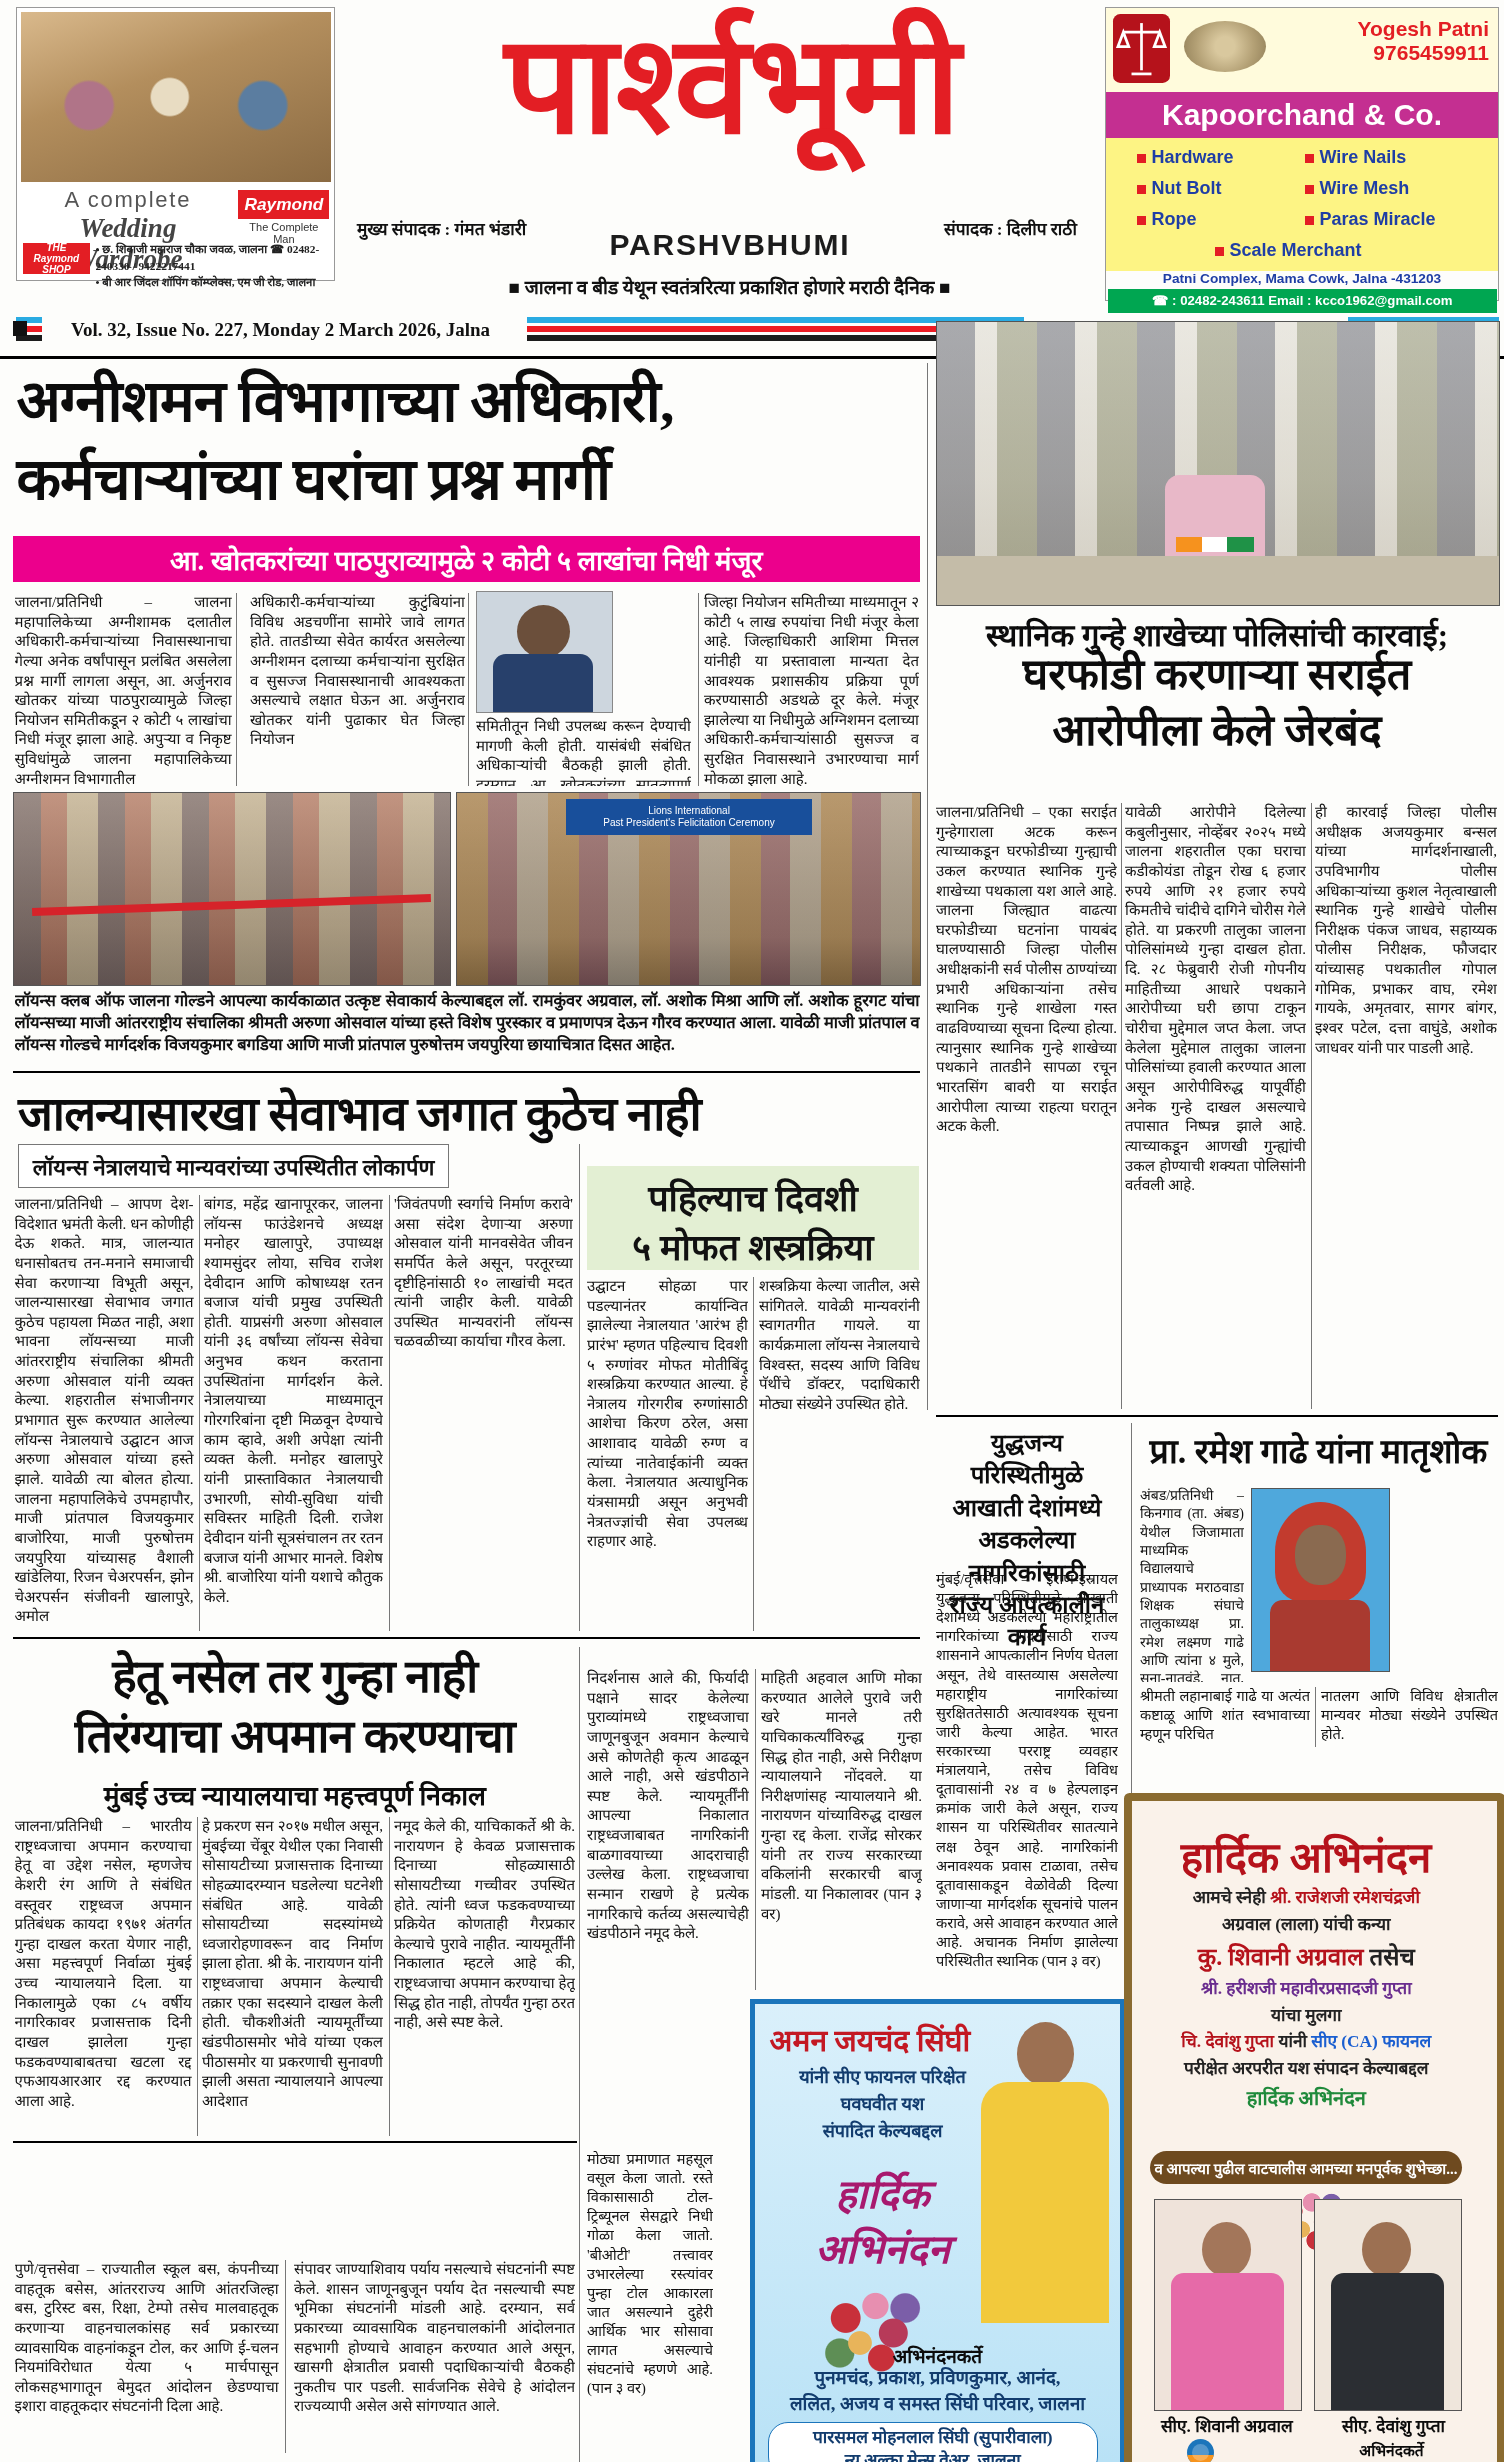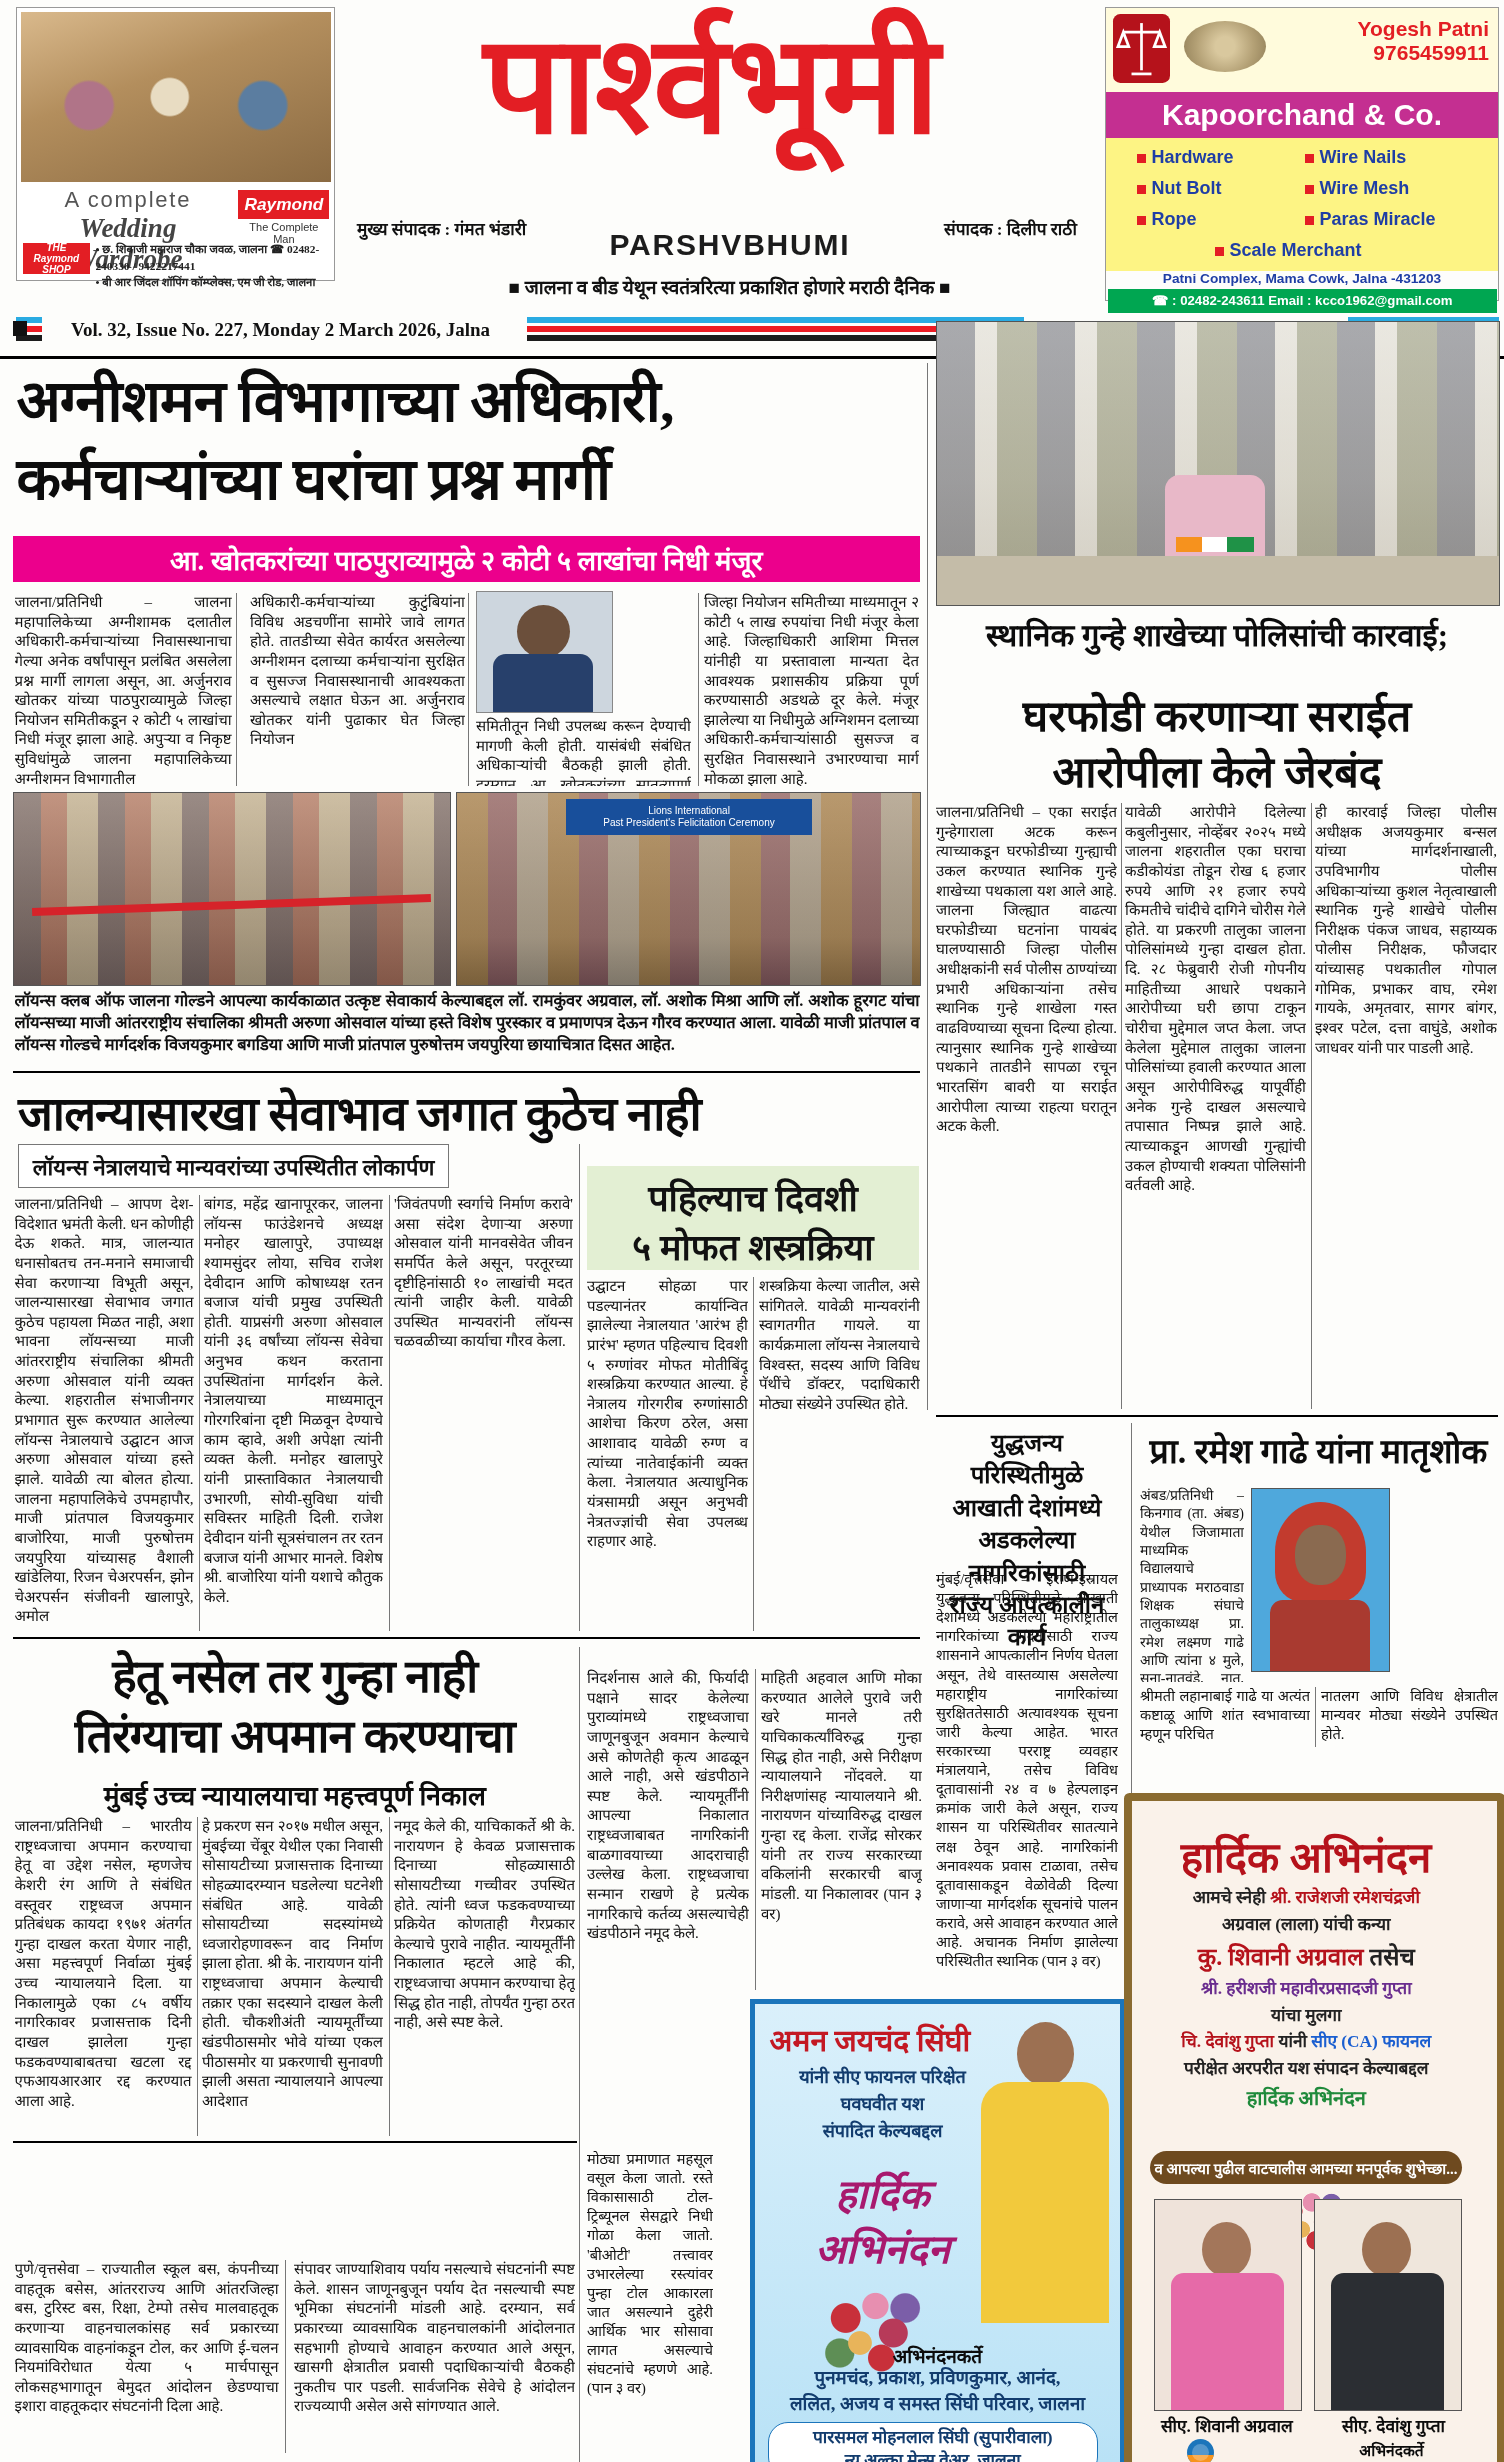--- a/index.html
+++ b/index.html
@@ -85,21 +85,21 @@
     </div>
     <div class="abs raybox" style="left:221px;top:182px;width:91px;height:29px;font-size:17.3px;">Raymond</div>
     <div class="abs sans" style="left:221px;top:213px;width:91px;font-size:11px;color:#333;text-align:center;">The Complete Man</div>
     <div class="abs raybox" style="left:5.5px;top:235px;width:67px;height:31px;font-size:10px;text-align:center;">THE Raymond SHOP</div>
     <div class="abs" style="left:78px;top:233px;width:235px;font-size:11.4px;font-weight:bold;line-height:1.45;color:#222;">
       <div>• छ. शिवाजी महाराज चौका जवळ, जालना ☎ 02482-240330 / 9422217441</div>
       <div>• बी आर जिंदल शॉपिंग कॉम्प्लेक्स, एम जी रोड, जालना</div>
     </div>
   </div>
 
-  <div class="abs center" style="left:333px;top:18px;width:755px;">
+  <div class="abs center" style="left:354px;top:18px;width:755px;">
     <div class="mast-title">पार्श्वभूमी</div>
   </div>
   <div class="abs ed" style="left:357px;top:217px;">मुख्य संपादक : गंमत भंडारी</div>
   <div class="abs mast-eng" style="left:584px;top:228px;width:292px;text-align:center;">PARSHVBHUMI</div>
   <div class="abs ed" style="left:944px;top:217px;">संपादक : दिलीप राठी</div>
   <div class="abs tagline center" style="left:383px;top:274px;width:693px;">■ जालना व बीड येथून स्वतंत्ररित्या प्रकाशित होणारे मराठी दैनिक ■</div>
 
   <div class="abs" style="left:1105px;top:7.3px;width:392px;height:292px;border:0.9px solid #999;">
     <div class="abs kapyellow" style="left:0;top:0;width:392px;height:84px;">
       <div class="abs" style="left:7.3px;top:5.5px;width:57px;height:69px;background:#b5121b;border-radius:7.3px;">
@@ -169,21 +169,21 @@
   <div class="vr" style="left:236px;top:593px;height:193px;"></div>
   <div class="vr" style="left:468px;top:593px;height:193px;"></div>
   <div class="vr" style="left:698px;top:593px;height:193px;"></div>
 
   <div class="abs photo-frame crime-photo" style="left:936px;top:321px;width:562px;height:283px;">
     <div class="abs" style="left:228px;top:153px;width:100px;height:109px;background:#e8b8c8;border-radius:14.6px 14.6px 0 0;"></div>
     <div class="abs" style="left:239px;top:215px;width:78px;height:14.6px;background:linear-gradient(90deg,#f6921e 33%,#fff 33% 66%,#1f9247 66%);"></div>
     <div class="abs" style="left:0;bottom:0;width:562px;height:49px;background:linear-gradient(180deg,#cfc8b6,#aéa 100%);background:#c4bca8;"></div>
   </div>
   <div class="abs hl center" style="left:936px;top:613px;width:562px;font-size:31px;">स्थानिक गुन्हे शाखेच्या पोलिसांची कारवाई;</div>
-  <div class="abs hl center" style="left:936px;top:689px;width:562px;font-size:43px;line-height:1.3;">
+  <div class="abs hl center" style="left:936px;top:647px;width:562px;font-size:43px;line-height:1.3;">
     <div>घरफोडी करणाऱ्या सराईत</div>
     <div>आरोपीला केले जेरबंद</div>
   </div>
   <div class="col" style="left:936px;top:803px;width:181px;height:606px;">जालना/प्रतिनिधी – एका सराईत गुन्हेगाराला अटक करून त्याच्याकडून घरफोडीच्या गुन्ह्याची उकल करण्यात स्थानिक गुन्हे शाखेच्या पथकाला यश आले आहे. जालना जिल्ह्यात वाढत्या घरफोडीच्या घटनांना पायबंद घालण्यासाठी जिल्हा पोलीस अधीक्षकांनी सर्व पोलीस ठाण्यांच्या प्रभारी अधिकाऱ्यांना तसेच स्थानिक गुन्हे शाखेला गस्त वाढविण्याच्या सूचना दिल्या होत्या. त्यानुसार स्थानिक गुन्हे शाखेच्या पथकाने तातडीने सापळा रचून भारतसिंग बावरी या सराईत आरोपीला त्याच्या राहत्या घरातून अटक केली.</div>
   <div class="col" style="left:1125px;top:803px;width:181px;height:606px;">यावेळी आरोपीने दिलेल्या कबुलीनुसार, नोव्हेंबर २०२५ मध्ये जालना शहरातील एका घराचा कडीकोयंडा तोडून रोख ६ हजार रुपये आणि २१ हजार रुपये किमतीचे चांदीचे दागिने चोरीस गेले होते. या प्रकरणी तालुका जालना पोलिसांमध्ये गुन्हा दाखल होता. दि. २८ फेब्रुवारी रोजी गोपनीय माहितीच्या आधारे पथकाने आरोपीच्या घरी छापा टाकून चोरीचा मुद्देमाल जप्त केला. जप्त केलेला मुद्देमाल तालुका जालना पोलिसांच्या हवाली करण्यात आला असून आरोपीविरुद्ध यापूर्वीही अनेक गुन्हे दाखल असल्याचे तपासात निष्पन्न झाले आहे. त्याच्याकडून आणखी गुन्ह्यांची उकल होण्याची शक्यता पोलिसांनी वर्तवली आहे.</div>
   <div class="col" style="left:1315px;top:803px;width:182px;height:606px;">ही कारवाई जिल्हा पोलीस अधीक्षक अजयकुमार बन्सल यांच्या मार्गदर्शनाखाली, उपविभागीय पोलीस अधिकाऱ्यांच्या कुशल नेतृत्वाखाली स्थानिक गुन्हे शाखेचे पोलीस निरीक्षक पंकज जाधव, सहाय्यक पोलीस निरीक्षक, फौजदार यांच्यासह पथकातील गोपाल गोमिक, प्रभाकर वाघ, रमेश गायके, अमृतवार, सागर बांगर, इश्वर पटेल, दत्ता वाघुंडे, अशोक जाधवर यांनी पार पाडली आहे.</div>
   <div class="vr" style="left:1121px;top:803px;height:606px;"></div>
   <div class="vr" style="left:1311px;top:803px;height:606px;"></div>
   <div class="hr" style="left:936px;top:1415px;width:562px;height:1.8px;"></div>
   <div class="vr" style="left:927px;top:363px;height:1047px;"></div>

